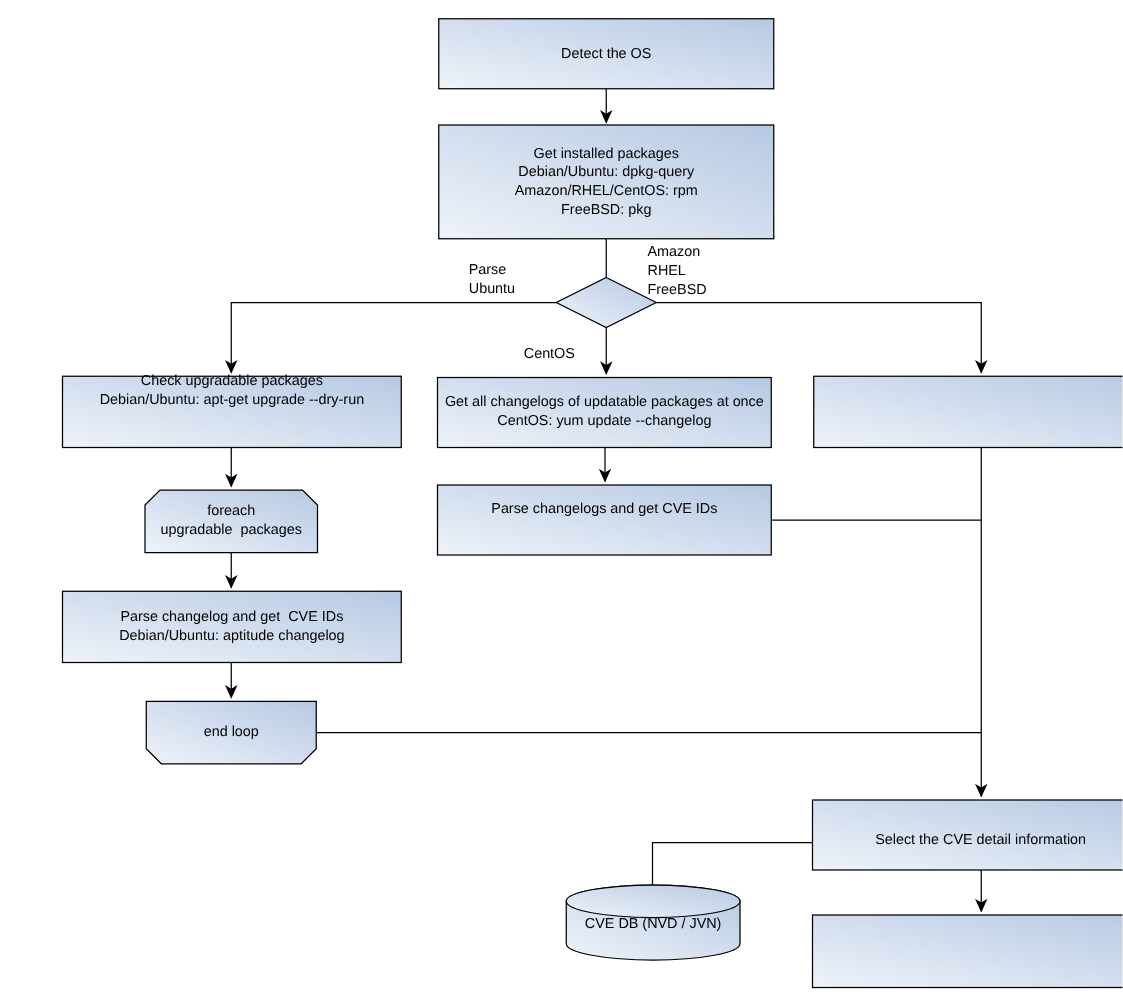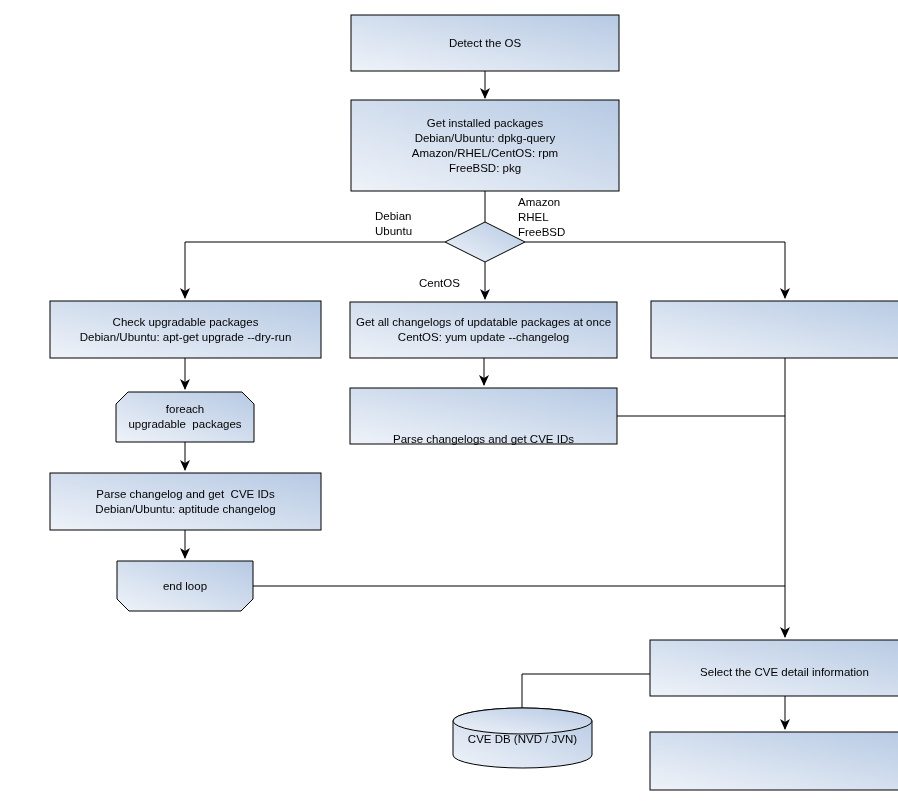--- a/index.html
+++ b/index.html
@@ -78,43 +78,43 @@
     </g>
   </svg>
 
   <div class="nodetext" style="left:315px;top:15px;width:268px;height:56px">Detect the OS</div>
 
   <div class="nodetext" style="left:315px;top:100px;width:268px;height:91px">Get installed packages
 Debian/Ubuntu: dpkg-query
 Amazon/RHEL/CentOS: rpm
 FreeBSD: pkg</div>
 
-  <div class="nodetext" style="left:14px;top:301px;width:271px;height:57px">Check upgradable packages
+  <div class="nodetext" style="left:14px;top:284px;width:271px;height:57px">Check upgradable packages
 Debian/Ubuntu: apt-get upgrade --dry-run</div>
 
   <div class="nodetext" style="left:80px;top:392px;width:138px;height:50px">foreach
 upgradable  packages</div>
 
   <div class="nodetext" style="left:14px;top:473px;width:271px;height:57px">Parse changelog and get  CVE IDs
 Debian/Ubuntu: aptitude changelog</div>
 
   <div class="nodetext" style="left:314px;top:302px;width:267px;height:56px">Get all changelogs of updatable packages at once
 CentOS: yum update --changelog</div>
 
   <div class="nodetext" style="left:81px;top:561px;width:136px;height:50px">end loop</div>
 
-  <div class="nodetext" style="left:314px;top:408px;width:267px;height:62px">Parse changelogs and get CVE IDs</div>
+  <div class="nodetext" style="left:314px;top:376px;width:267px;height:62px">Parse changelogs and get CVE IDs</div>
 
 
   <div class="nodetext" style="left:614px;top:640px;width:269px;height:64px">Select the CVE detail information</div>
 
   <div class="nodetext" style="left:417px;top:719px;width:139px;height:40px">CVE DB (NVD / JVN)</div>
 
 
-  <div class="edgelabel" style="left:339px;top:209px;width:70px">Debian
+  <div class="edgelabel" style="left:339px;top:209px;width:70px">Parse
 Ubuntu</div>
 
   <div class="edgelabel" style="left:482px;top:195px;width:80px">Amazon
 RHEL
 FreeBSD</div>
 
   <div class="edgelabel" style="left:383px;top:276px;width:70px">CentOS</div>
 
 </div>
 

